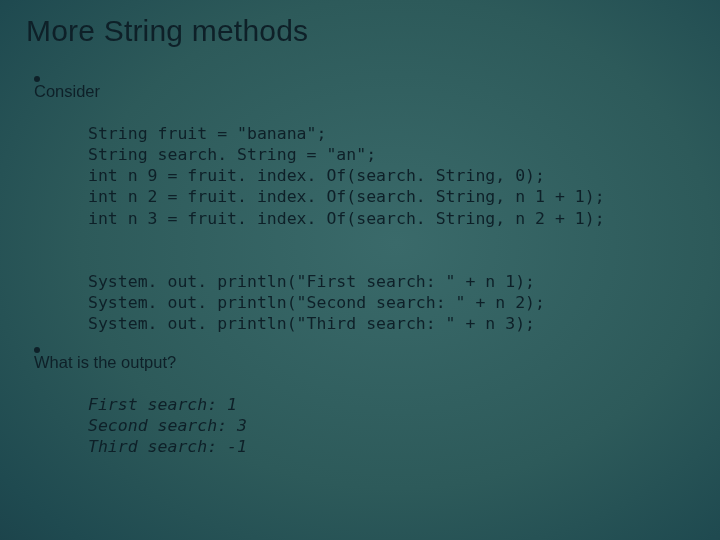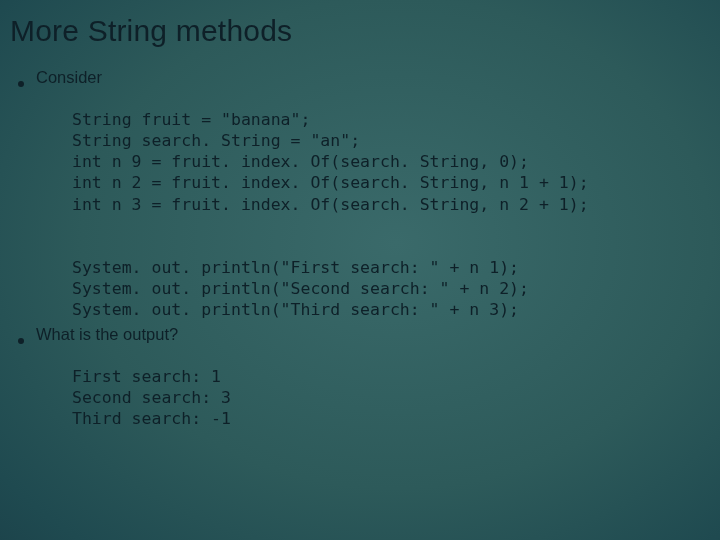--- a/index.html
+++ b/index.html
@@ -15,36 +15,37 @@
       #2d5a5a 35%,
       #1f4a50 55%,
       #183a44 72%,
       #122a38 88%,
       #0c1e2a 100%);
     font-family: Verdana, Arial, sans-serif;
     color: #0f2530;
     position: relative;
   }
   .slide {
-    padding: 14px 20px 0 4px;
+    padding: 14px 20px 0 20px;
     box-sizing: border-box;
     width: 100%;
     height: 100%;
   }
   .title {
     font-size: 30px;
     font-weight: 400;
     color: #0e2028;
     margin: 0 0 20px 6px;
     letter-spacing: 0.2px;
   }
   .bullet-row {
     display: flex;
-    align-items: flex-end;
+    align-items: flex-start;
     margin-left: 14px;
+    flex-direction: column;
   }
   .bullet {
     width: 6px;
     height: 6px;
     border-radius: 50%;
     background: #0e2028;
     margin-top: 8px;
     margin-right: 12px;
     flex: 0 0 auto;
   }
@@ -56,21 +57,21 @@
     font-family: Consolas, "Lucida Console", Monaco, monospace;
     font-size: 16.5px;
     line-height: 1.28;
     white-space: pre;
     color: #0e2028;
     margin-left: 68px;
   }
   .block1 { margin-top: 1px; }
   .block2 { margin-top: 21px; }
   .bullet2-wrap { margin-top: 5px; }
-  .out { margin-top: 1px; }
+  .out { margin-top: 1px; font-style: italic; }
 </style>
 </head>
 <body>
 
 <div class="slide">
 
   <div class="title">More String methods</div>
 
   <div class="bullet-row">
     <div class="bullet"></div>

